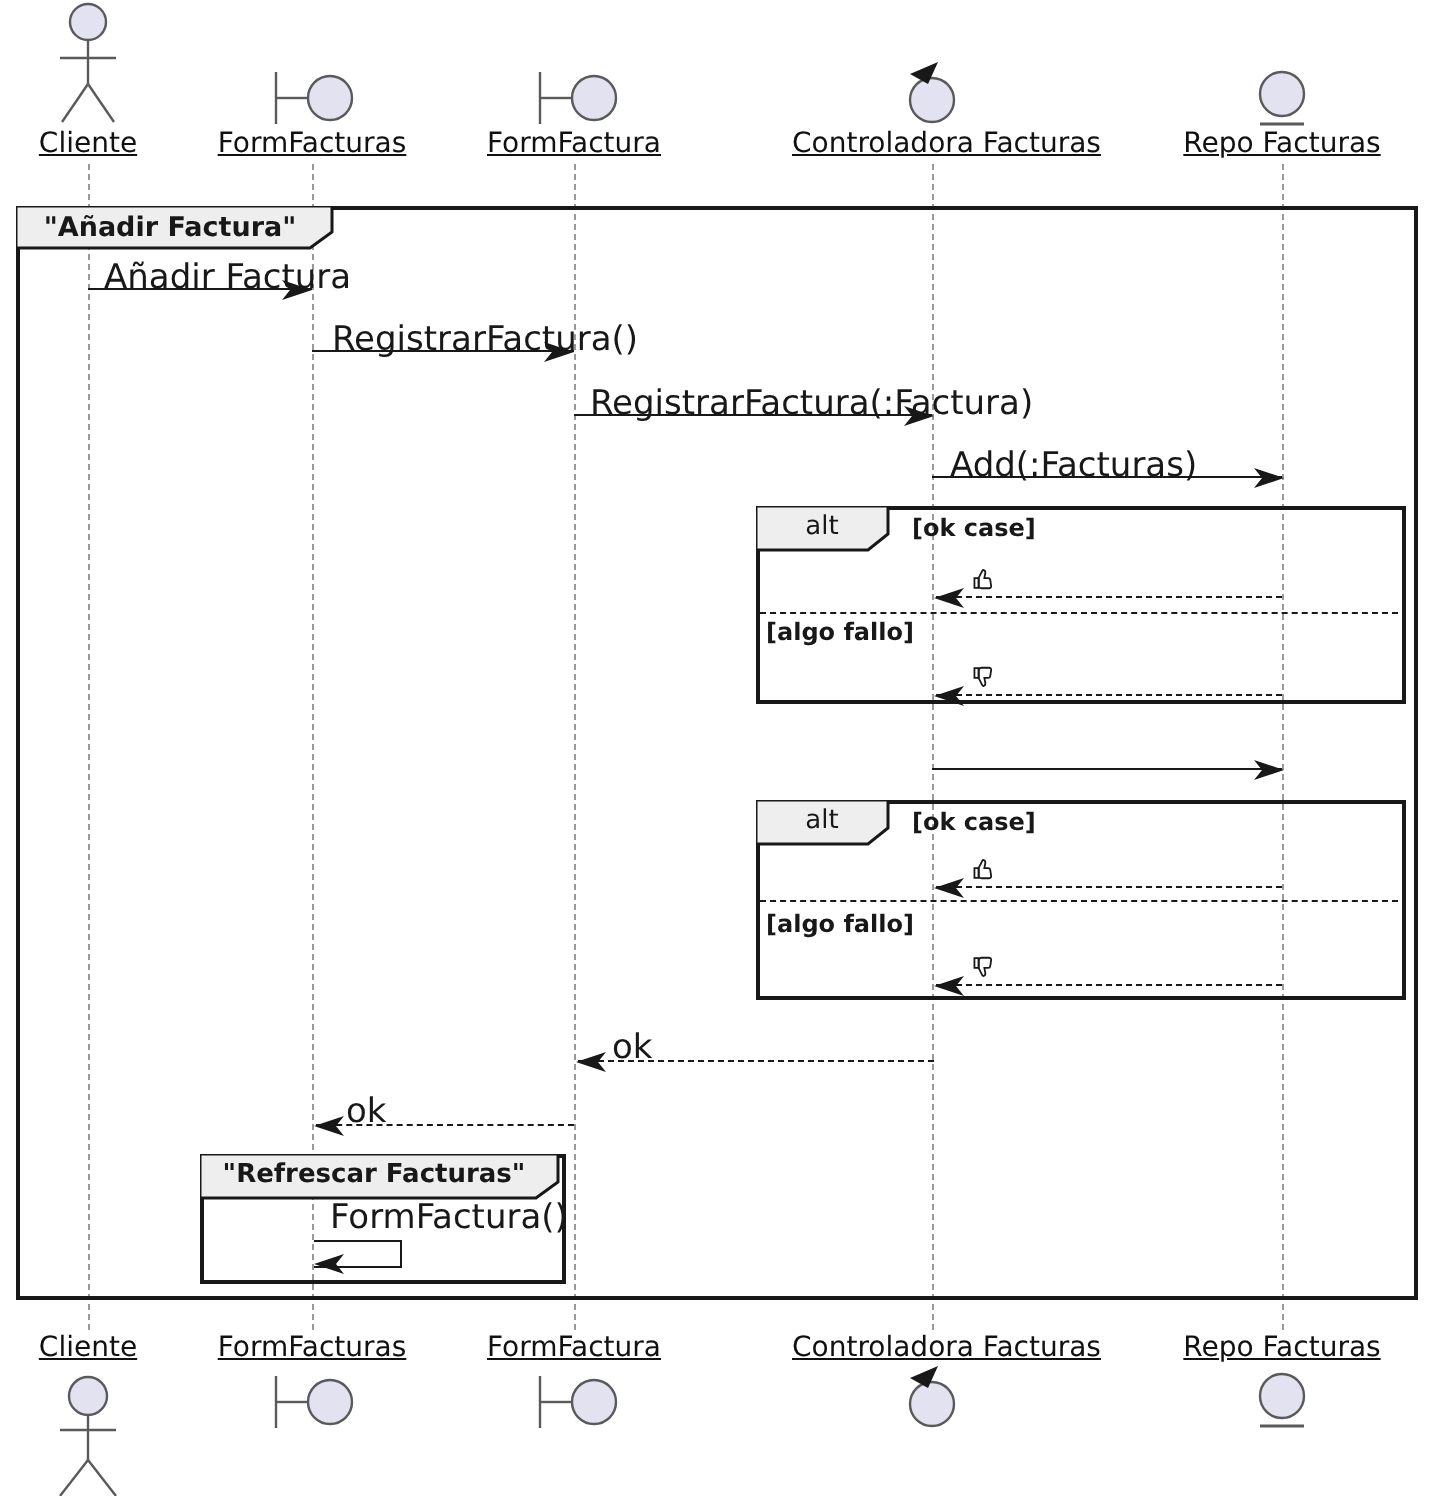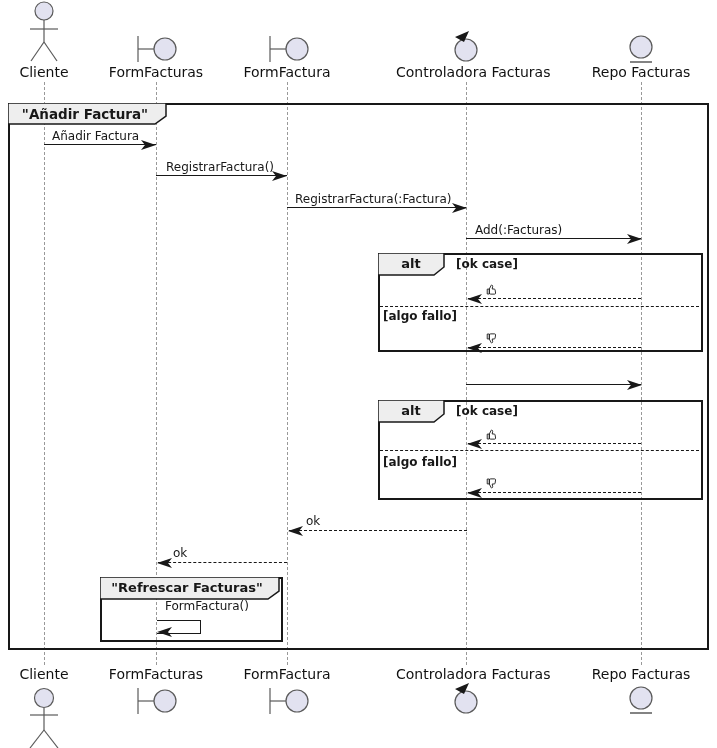--- a/index.html
+++ b/index.html
@@ -1,29 +1,29 @@
 <!DOCTYPE html>
 <html><head>
 <meta charset="utf-8">
 <style>
   html,body{margin:0;padding:0;background:#fff;}
   #canvas{position:relative;width:717px;height:748px;background:#ffffff;overflow:hidden;
           font-family:"DejaVu Sans","Liberation Sans",sans-serif;color:#181818;}
-  .plabel{position:absolute;font-size:14px;text-align:center;white-space:nowrap;color:#111;}
+  .plabel{position:absolute;font-size:14px;text-align:center;white-space:nowrap;color:#111;text-decoration:underline;}
   .lifeline{position:absolute;top:82px;height:583px;width:0;border-left:1px dashed #999;z-index:0;}
   .frame{position:absolute;border:2px solid #181818;background:transparent;z-index:1;}
   .tab{position:absolute;z-index:2;}
   .tab-text{position:absolute;font-size:13px;font-weight:bold;white-space:nowrap;z-index:3;}
-  .mlabel{position:absolute;font-size:12px;white-space:nowrap;z-index:3;}
+  .mlabel{position:absolute;font-size:17px;white-space:nowrap;z-index:3;}
   .mline{position:absolute;height:0;border-top:1px solid #181818;z-index:2;}
   .mline.dashed{border-top:1px dashed #181818;}
   .ah{position:absolute;z-index:3;}
   .guard{position:absolute;font-size:12px;font-weight:bold;white-space:nowrap;z-index:3;}
   .divider{position:absolute;height:0;border-top:1px dashed #181818;z-index:2;}
-  .altkw{position:absolute;font-size:13px;font-weight:bold;z-index:3;}
+  .altkw{position:absolute;font-size:13px;font-weight:normal;z-index:3;}
   .selfmsg{position:absolute;border-top:1px solid #181818;border-right:1px solid #181818;border-bottom:1px solid #181818;z-index:2;}
   svg{display:block;}
   .icon{position:absolute;z-index:1;}
 </style>
 </head>
 <body>
 
 <div id="canvas">
 
   <div class="lifeline" style="left:44px;"></div>

